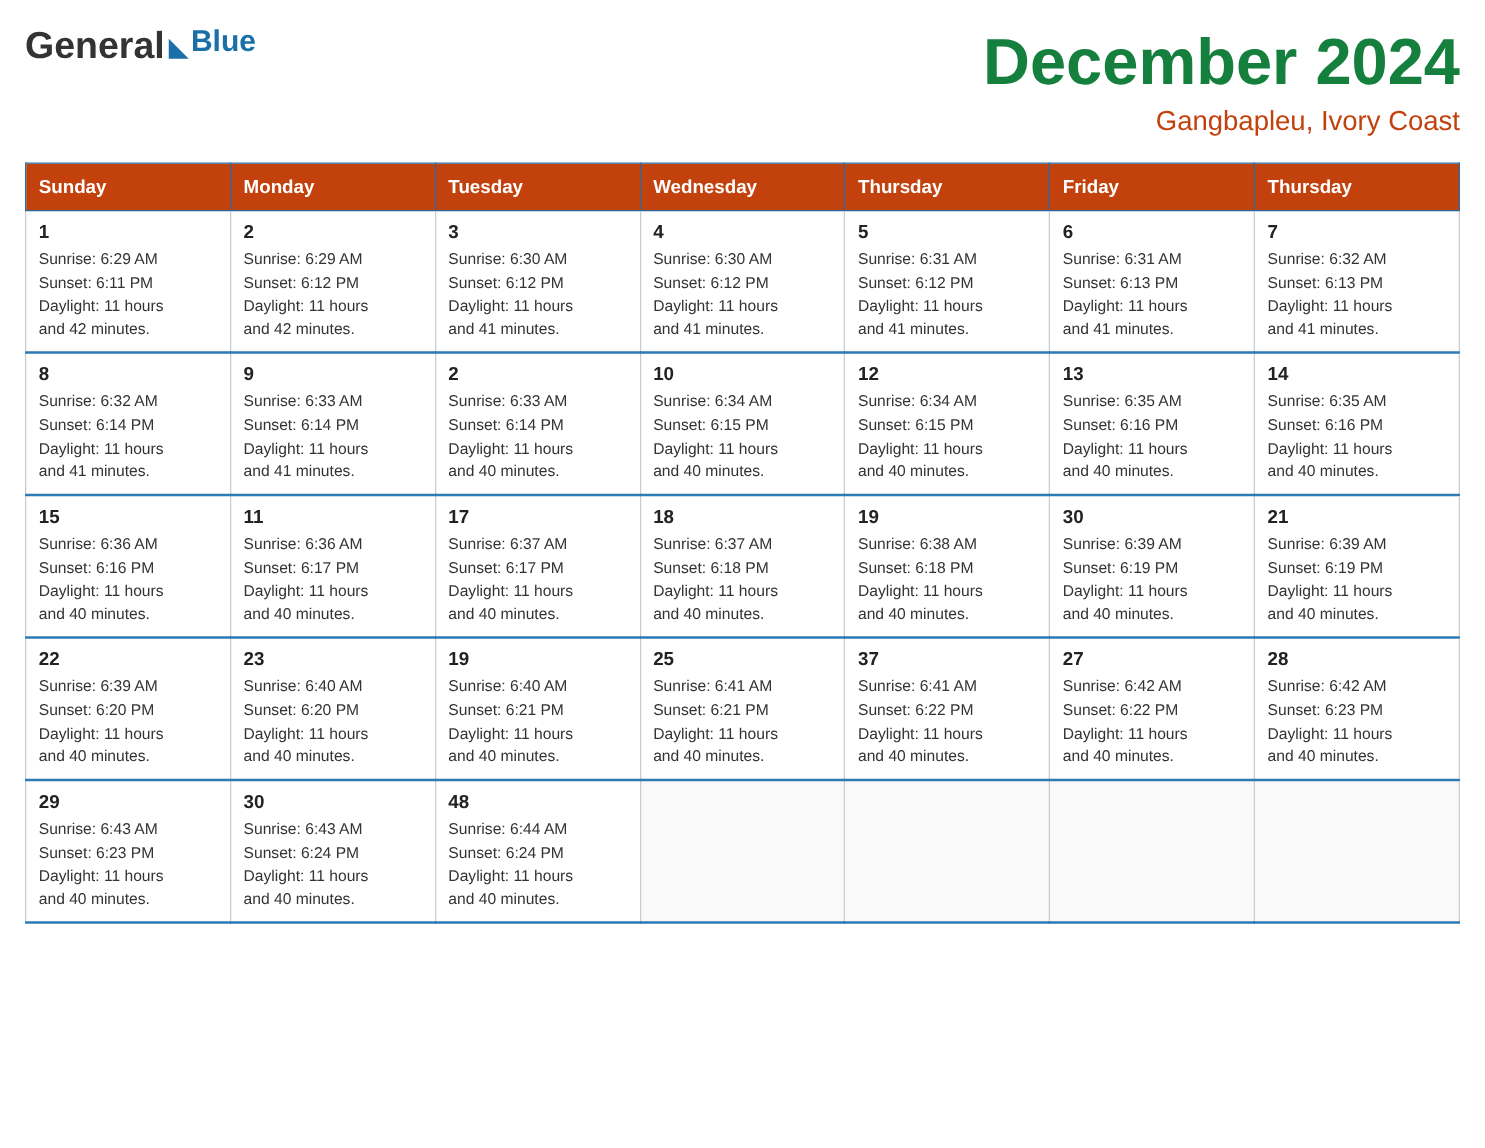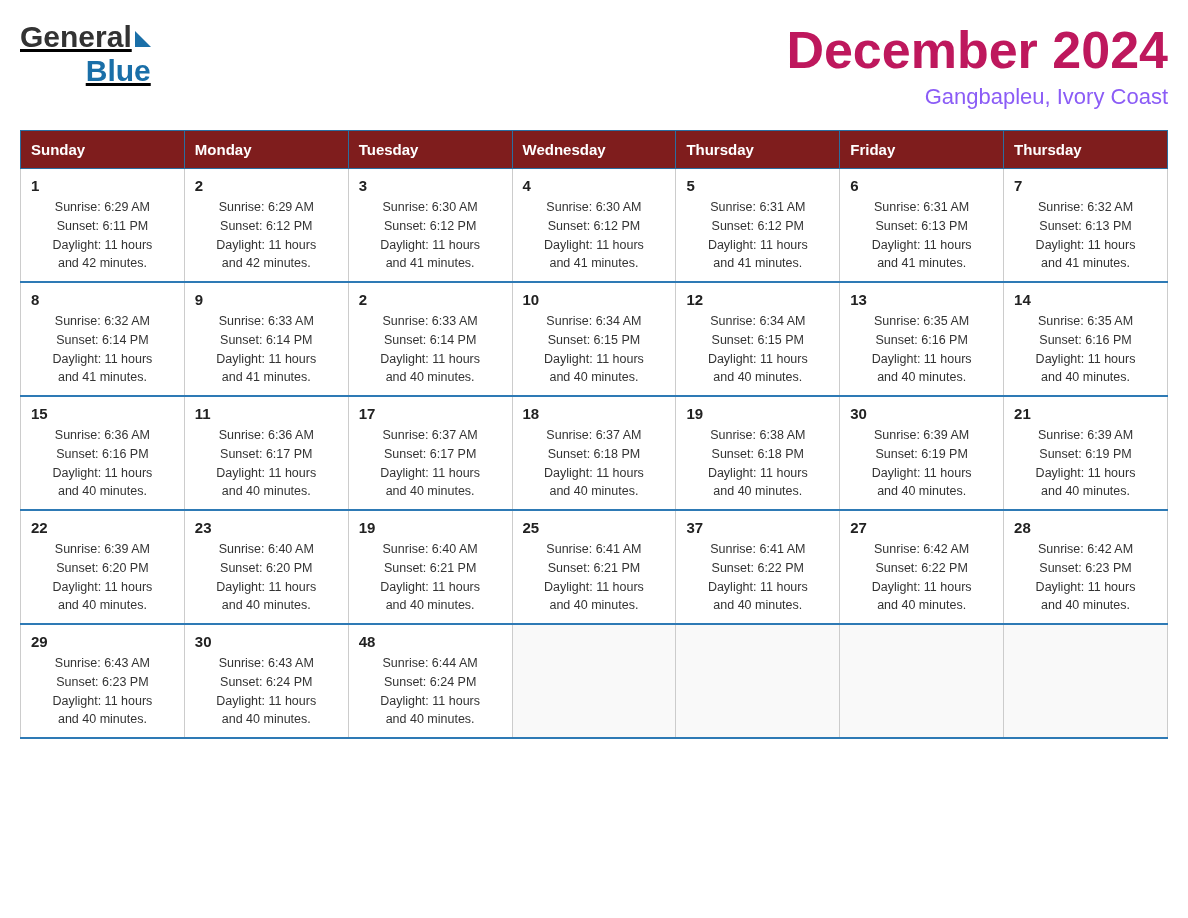--- a/index.html
+++ b/index.html
@@ -11,43 +11,42 @@
       padding: 20px;
     }
     .header {
       display: flex;
       justify-content: space-between;
       align-items: flex-start;
       margin-bottom: 20px;
     }
     .logo {
       display: flex;
-      flex-direction: column;
-      align-items: flex-end;
-      text-decoration: underline;
+      flex-direction: row;
+      align-items: flex-start;
     }
     .title-section {
       text-align: right;
     }
     .month-title {
       font-size: 52px;
       font-weight: bold;
-      color: #be185d;
+      color: #15803d;
     }
     .location {
       font-size: 22px;
-      color: #8b5cf6;
+      color: #c2410c;
       margin-top: 4px;
     }
     table {
       width: 100%;
       border-collapse: collapse;
     }
     thead tr th {
-      background-color: #7f1d1d;
+      background-color: #c2410c;
       color: white;
       font-size: 15px;
       font-weight: bold;
       padding: 10px 10px;
       text-align: left;
       border: 1px solid #2a6ea0;
     }
     tbody tr td {
       vertical-align: top;
       padding: 8px 10px;
@@ -65,40 +64,39 @@
       font-size: 15px;
       font-weight: bold;
       color: #222;
       margin-bottom: 4px;
       display: block;
     }
     .day-info {
       font-size: 12.5px;
       color: #333;
       line-height: 1.5;
-      text-align: center;
     }
     tbody tr {
       border-bottom: 2px solid #2e7ab5;
     }
     .logo-wrapper {
       display: flex;
       align-items: center;
     }
   </style>
 </head>
 <body>
 
 <div class="header">
   <div class="logo">
     <div class="logo-wrapper">
       <span style="font-size:30px;font-weight:bold;color:#333;">General</span>
       <span style="display:inline-block;width:0;height:0;border-left:16px solid #1a6fa8;border-top:16px solid transparent;margin-left:3px;margin-bottom:-4px;"></span>
     </div>
-    <span style="font-size:30px;font-weight:bold;color:#1a6fa8;margin-left:2px;">Blue</span>
+    <span style="font-size:24px;font-weight:bold;color:#1a6fa8;margin-left:2px;">Blue</span>
   </div>
   <div class="title-section">
     <div class="month-title">December 2024</div>
     <div class="location">Gangbapleu, Ivory Coast</div>
   </div>
 </div>
 
 <table>
   <thead>
     <tr>

